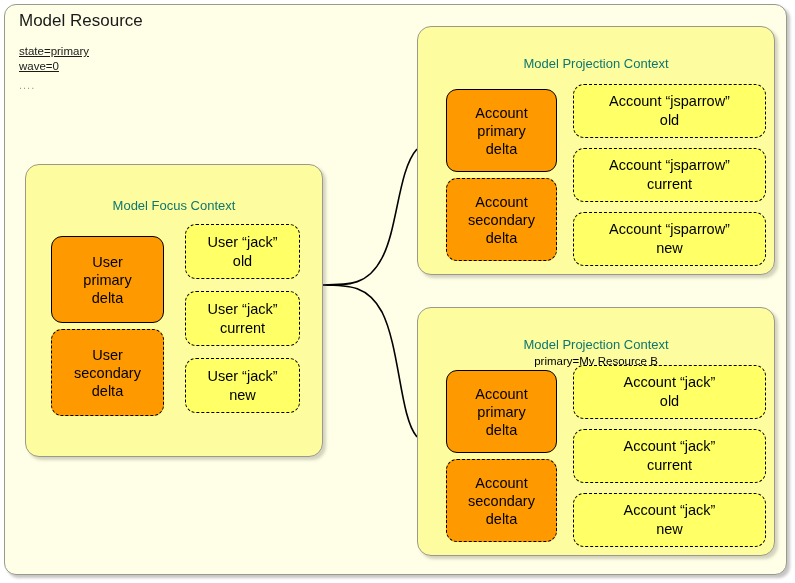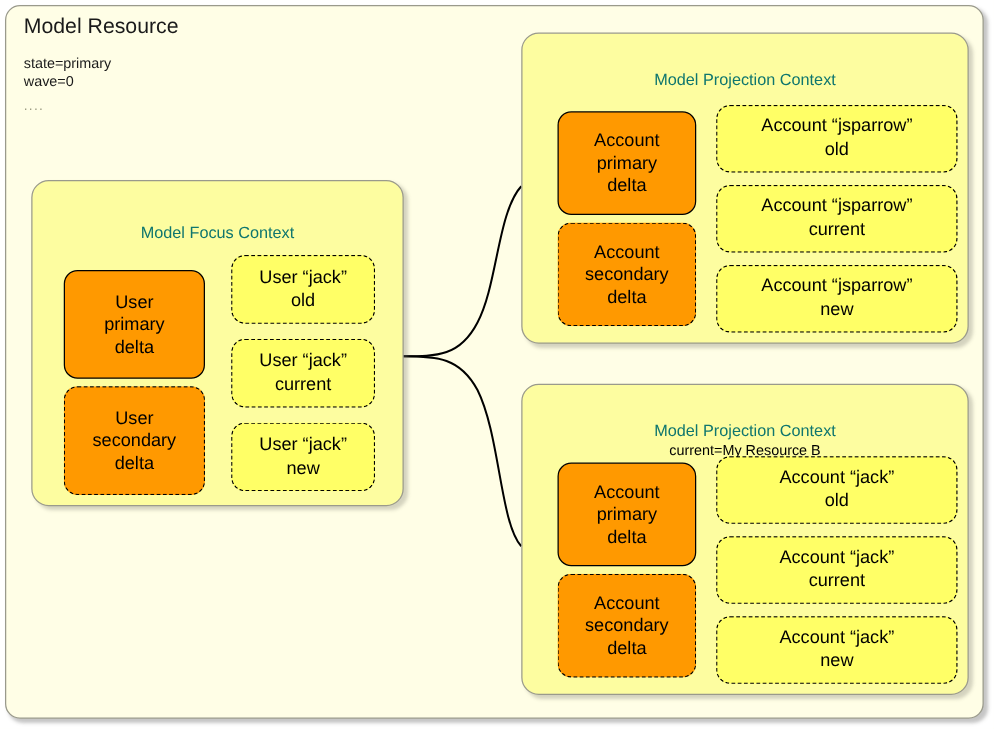--- a/index.html
+++ b/index.html
@@ -139,32 +139,32 @@
   }
 </style>
 </head>
 <body>
 
 <div id="canvas">
 
   <div class="model-context">
     <div class="model-context-title">Model Resource</div>
     <div class="model-context-props">
-      <span style="white-space:pre-line;">state=primary
+      <span style="white-space:pre-line;text-decoration:underline;">state=primary
 wave=0</span>
       <span class="dots">....</span>
     </div>
   </div>
 
   <svg id="connectors" viewBox="0 0 795 583" xmlns="http://www.w3.org/2000/svg">
     <path d="M 322,285 C 350,285 368,285 382,258 C 398,228 398,170 417,149" fill="none" stroke="#000000" stroke-width="1.6"></path>
     <path d="M 322,285 C 350,285 368,286 382,312 C 400,348 400,418 417,437" fill="none" stroke="#000000" stroke-width="1.6"></path>
   </svg>
 
-  <div class="context-box" style="left:25px; top:144px; width:298px; height:261px;padding-left:24px;">
+  <div class="context-box" style="left:25px; top:164px; width:298px; height:293px;padding-left:24px;">
 
     <div class="ctx-heading" style="top:12px;">
       <span class="ctx-title">Model Focus Context</span>
     </div>
 
     <div class="delta-node solid" style="left:25px; top:71px; width:113px; height:87px;">
       <span class="node-label">User
 primary
 delta</span>
     </div>
@@ -222,21 +222,21 @@
     <div class="object-node" style="left:155px; top:185px; width:193px; height:54px;">
       <span class="node-label">Account “jsparrow”
 new</span>
     </div>
   </div>
 
   <div class="context-box" style="left:417px; top:307px; width:358px; height:249px;">
 
     <div class="ctx-heading" style="top:8px;">
       <span class="ctx-title">Model Projection Context</span>
-      <span class="ctx-subtitle">current=My Resource B</span>
+      <span class="ctx-subtitle">primary=My Resource B</span>
     </div>
 
     <div class="delta-node solid" style="left:28px; top:62px; width:111px; height:83px;">
       <span class="node-label">Account
 primary
 delta</span>
     </div>
 
     <div class="delta-node dashed" style="left:28px; top:151px; width:111px; height:83px;">
       <span class="node-label">Account

